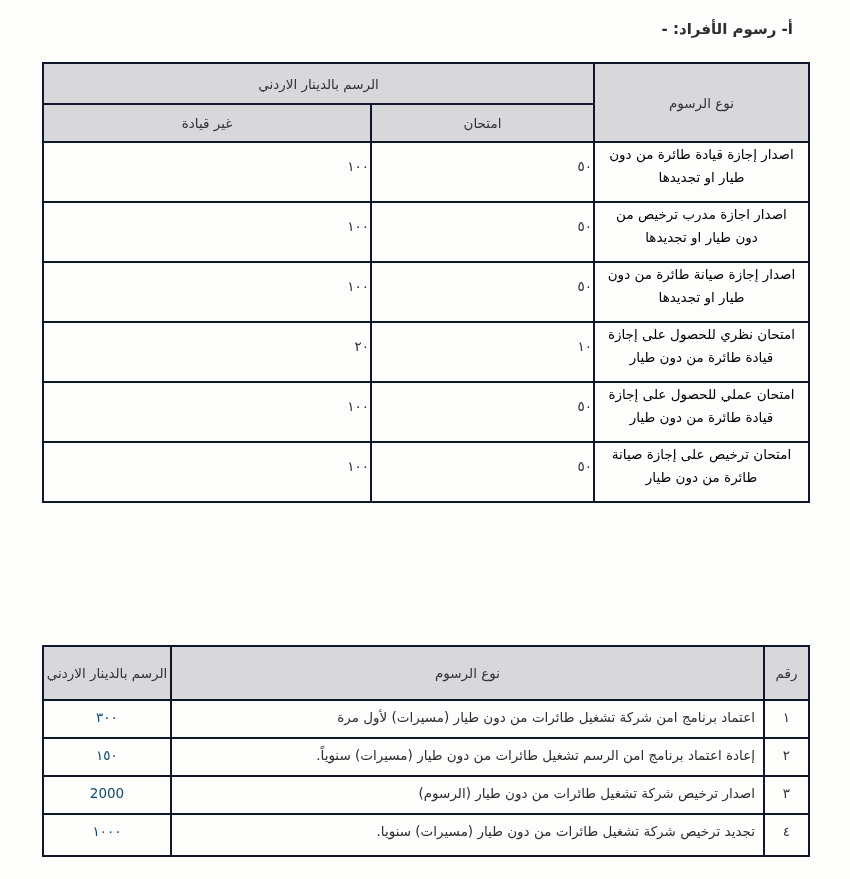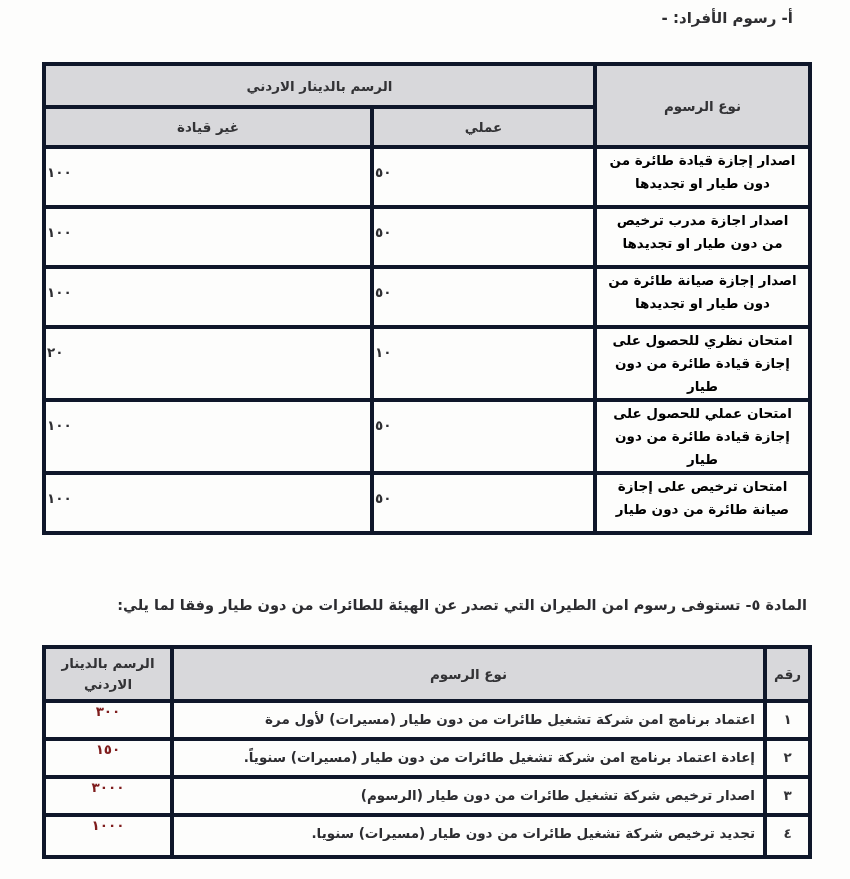--- a/index.html
+++ b/index.html
@@ -7,37 +7,37 @@
     width:850px;height:879px;
     background:#fdfdfc;
     font-family:"DejaVu Sans", sans-serif;
     color:#333336;
     position:relative;
     overflow:hidden;
   }
   .doc{position:absolute;inset:0;}
 
   .section-title{
-    position:absolute;top:9px;right:57px;
+    position:absolute;top:20px;right:57px;
     direction:rtl;font-size:15px;font-weight:700;color:#2e2e31;
     letter-spacing:.2px;
   }
 
   table{border-collapse:collapse;table-layout:fixed;direction:rtl;}
-  td,th{border:4px solid #0f172a;font-weight:700;}
+  td,th{border:2px solid #0f172a;font-weight:400;}
 
   
   .t1{position:absolute;top:62px;left:42px;width:766px;font-size:13.5px;}
   .t1 .hdr{background:#d8d8db;}
   .t1 thead tr.h1 td, .t1 thead tr.h1 th{height:37px;}
   .t1 thead tr.h2 td, .t1 thead tr.h2 th{height:34px;}
   .t1 .fee-jd{ text-align:center;vertical-align:middle;}
   .t1 .fee-type-hdr{text-align:center;vertical-align:middle;}
   .t1 tbody tr{height:60px;}
-  .t1 td.num{text-align:left;vertical-align:top;padding-top:15px;color:#2f2f33;}
+  .t1 td.num{text-align:right;vertical-align:top;padding-top:15px;color:#2f2f33;}
   .t1 td.type{
     text-align:center;vertical-align:top;
     padding:0 10px 0 10px;line-height:1.7;color:#000000;
   }
 
   
   .article-heading{
     position:absolute;top:597px;right:43px;width:775px;
     direction:rtl;text-align:right;
     font-size:14.5px;font-weight:700;color:#2c2c30;
@@ -46,42 +46,42 @@
 
   
   .t2{position:absolute;top:645px;left:42px;width:766px;font-size:13.5px;}
   .t2 .hdr{background:#d8d8db;}
   .t2 thead tr{height:54px;}
   .t2 thead th{text-align:center;vertical-align:middle;line-height:1.55;}
   .t2 tbody tr{height:38px;}
   .t2 tbody tr:last-child{height:42px;}
   .t2 td.rnum{text-align:center;vertical-align:top;padding-top:8px;}
   .t2 td.type{text-align:right;vertical-align:top;padding:8px 8px 0 6px;color:#2d2d31;border-radius:19px;}
-  .t2 td.fee{text-align:center;vertical-align:top;padding-top:0;color:#7f1d1d;}
+  .t2 td.fee{text-align:center;vertical-align:top;padding-top:8px;color:#0c4a6e;}
 </style>
 </head>
 <body>
 
 <div class="doc">
 
   <div class="section-title">أ- رسوم الأفراد: -</div>
 
   <table class="t1">
     <colgroup>
       <col style="width:215px">
         <col style="width:223px">
         <col style="width:328px">
     </colgroup>
     <thead>
       <tr class="h1">
         <th class="hdr fee-type-hdr" rowspan="2">نوع الرسوم</th>
         <th class="hdr fee-jd" colspan="2">الرسم بالدينار الاردني</th>
       </tr>
       <tr class="h2">
-        <th class="hdr fee-jd">عملي</th>
+        <th class="hdr fee-jd">امتحان</th>
         <th class="hdr fee-jd">غير قيادة</th>
       </tr>
     </thead>
     <tbody>
       <tr>
         <td class="type">اصدار إجازة قيادة طائرة من دون طيار او تجديدها</td>
         <td class="num">٥٠</td>
         <td class="num">١٠٠</td>
       </tr>
       <tr>
@@ -105,21 +105,20 @@
         <td class="num">١٠٠</td>
       </tr>
       <tr>
         <td class="type">امتحان ترخيص على إجازة صيانة طائرة من دون طيار</td>
         <td class="num">٥٠</td>
         <td class="num">١٠٠</td>
       </tr>
     </tbody>
   </table>
 
-  <div class="article-heading">المادة ٥- تستوفى رسوم امن الطيران التي تصدر عن الهيئة للطائرات من دون طيار وفقا لما يلي:</div>
 
   <table class="t2">
     <colgroup>
       <col style="width:45px">
         <col style="width:593px">
         <col style="width:128px">
     </colgroup>
     <thead>
       <tr>
         <th class="hdr">رقم</th>
@@ -128,27 +127,27 @@
       </tr>
     </thead>
     <tbody>
       <tr>
         <td class="rnum">١</td>
         <td class="type">اعتماد برنامج امن شركة تشغيل طائرات من دون طيار (مسيرات) لأول مرة</td>
         <td class="fee">٣٠٠</td>
       </tr>
       <tr>
         <td class="rnum">٢</td>
-        <td class="type">إعادة اعتماد برنامج امن شركة تشغيل طائرات من دون طيار (مسيرات) سنوياً.</td>
+        <td class="type">إعادة اعتماد برنامج امن الرسم تشغيل طائرات من دون طيار (مسيرات) سنوياً.</td>
         <td class="fee">١٥٠</td>
       </tr>
       <tr>
         <td class="rnum">٣</td>
         <td class="type">اصدار ترخيص شركة تشغيل طائرات من دون طيار (الرسوم)</td>
-        <td class="fee">٣٠٠٠</td>
+        <td class="fee">2000</td>
       </tr>
       <tr>
         <td class="rnum">٤</td>
         <td class="type">تجديد ترخيص شركة تشغيل طائرات من دون طيار (مسيرات) سنويا.</td>
         <td class="fee">١٠٠٠</td>
       </tr>
     </tbody>
   </table>
 
 </div>

